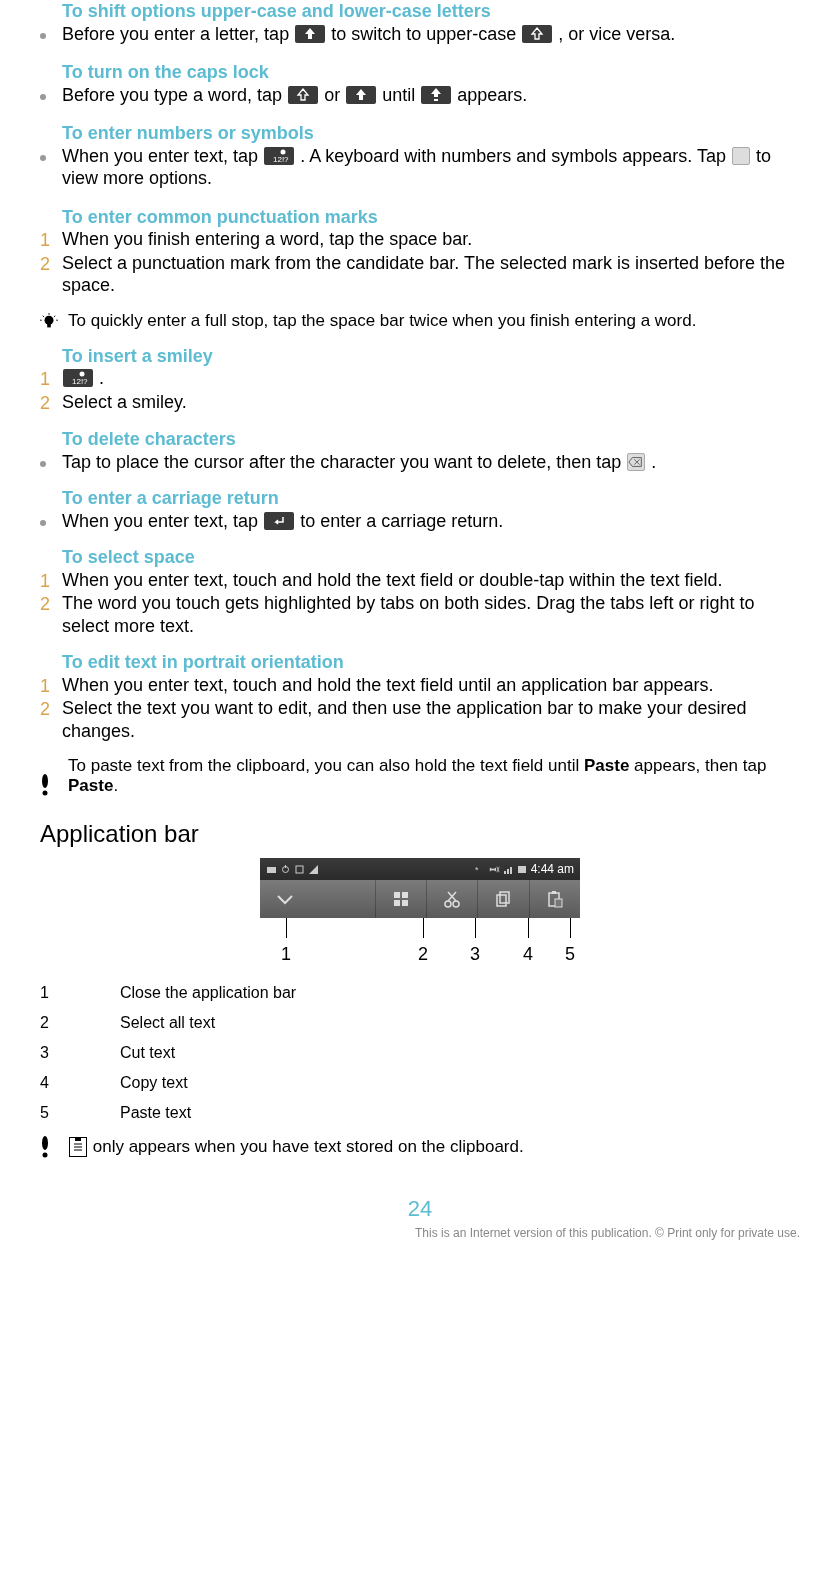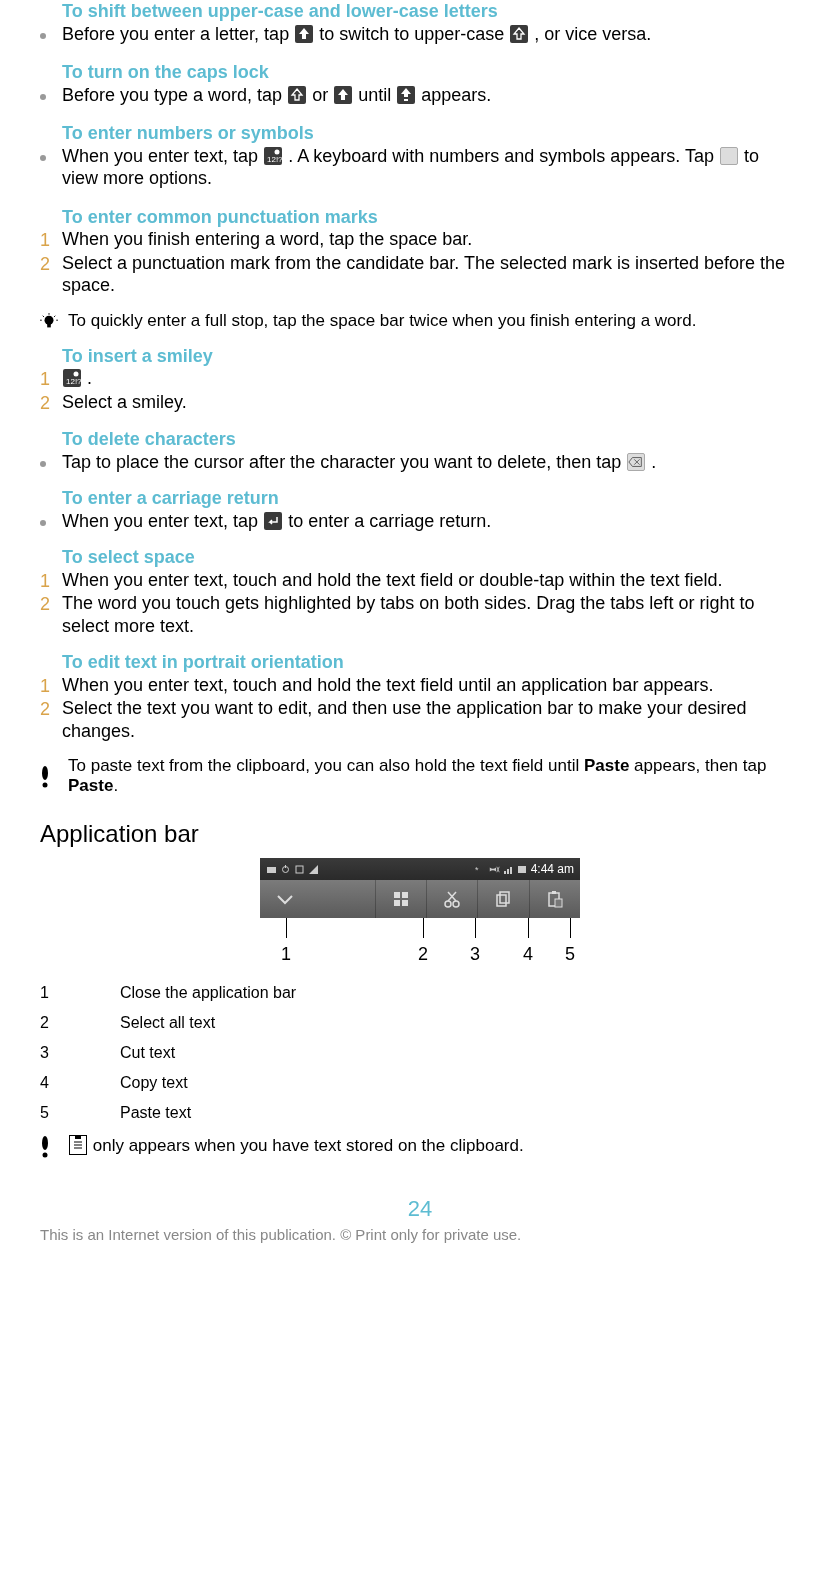--- a/index.html
+++ b/index.html
@@ -40,36 +40,36 @@
   .marker.num { color: #d9a34a; font-weight: normal; }
   .bullet-dot {
     width: 6px; height: 6px; border-radius: 50%; background: #999;
     margin-top: 9px;
   }
   .content { flex: 1; }
   .content p { margin: 0 0 2px 0; }
 
   .note-row {
     display: flex;
-    align-items: center;
+    align-items: flex-end;
     margin: 10px 0 14px 0;
   }
   .note-icon {
     width: 28px; flex: 0 0 28px;
     display: flex; justify-content: flex-start; padding-top:2px;
   }
   .note-text {
     flex: 1;
     font-size: 17px;
   }
 
   .icon-box {
     display: inline-block;
     vertical-align: middle;
-    width: 18px; height: 18px;
+    width: 30px; height: 18px;
     position: relative; top: -1px;
     margin: 0 1px;
   }
   .icon-dark { background: #3a3a3a; border-radius: 2px; }
   .icon-light { background: #ddd; border: 1px solid #aaa; border-radius: 2px; width:16px; height:16px; }
 
   .inline-svg { width: 100%; height: 100%; display: block; }
 
   .h2 {
     font-size: 24px;
@@ -115,41 +115,41 @@
   .legend-row { display: flex; margin-bottom: 12px; }
   .legend-num { width: 80px; flex: 0 0 80px; }
 
   .page-num {
     text-align: center;
     color: #5dbcd2;
     font-size: 22px;
     margin: 38px 0 4px 0;
   }
   .footer {
-    text-align: left;
+    text-align: right;
     color: #888;
-    font-size: 15px;
+    font-size: 12px;
     margin-bottom: 3px;
   }
 
   .status-icons { display:flex; gap:3px; align-items:center; }
   .status-icons svg { width:11px; height:11px; }
 
   .tip-bulb svg { width:18px; height:18px; }
   .excl svg { width:10px; height:22px; }
 </style>
 </head>
 <body>
 
 <div class="page">
 
   <div class="section">
     <div class="row">
         <div class="marker"></div>
-        <div class="content heading">To shift between upper-case and lower-case letters</div>
+        <div class="content heading">To shift options upper-case and lower-case letters</div>
       </div>
     <div class="row">
       <div class="marker">
           <div class="bullet-dot"></div>
         </div>
       <div class="content">
         <p>
           <span>Before you enter a letter, tap </span>
           <span class="icon-box icon-dark"><svg class="inline-svg" viewBox="0 0 18 18">
                 <path d="M9 3 L14 9 H11 V14 H7 V9 H4 Z" fill="#fff"></path>

